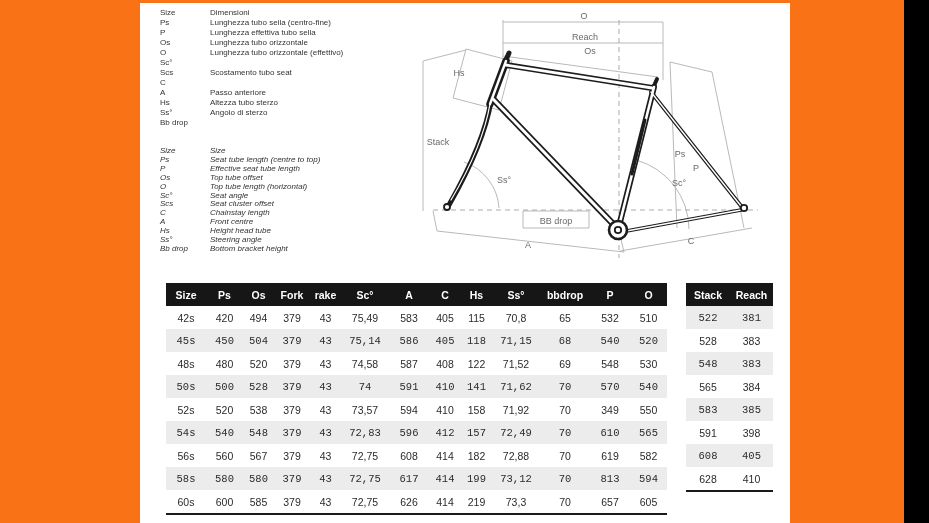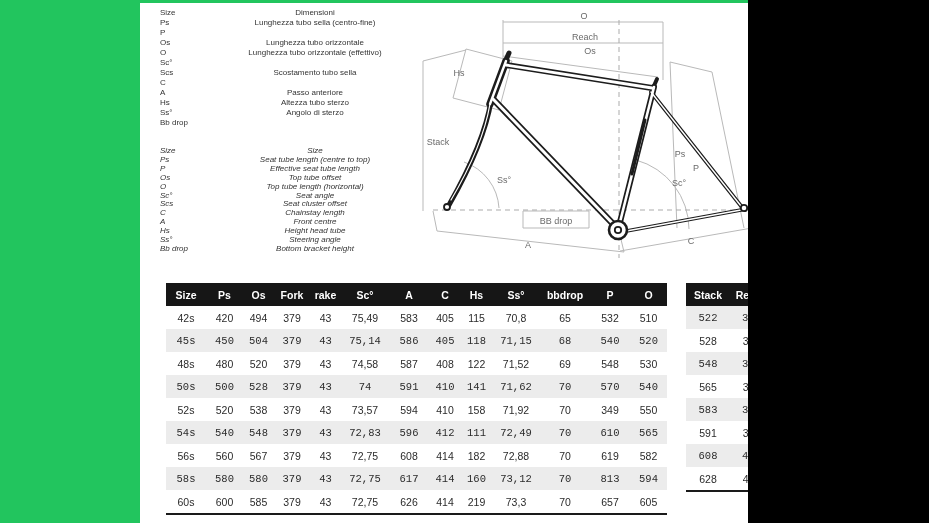--- a/index.html
+++ b/index.html
@@ -1,30 +1,30 @@
 <!DOCTYPE html>
 <html style="--header-bg: #161616; --row-alt: #ececec; --text: #2b2b2b; --construction: #b9b9b9; --frame: #1c1c1c; --label: #6a6a6a; --panel: #ffffff;"><head>
 <meta charset="utf-8">
 <style>
   :root{
     --header-bg:#161616; --row-alt:#ececec; --text:#2b2b2b;
     --construction:#b9b9b9; --frame:#1c1c1c; --label:#6a6a6a; --panel:#ffffff;
   }
   html,body{margin:0;padding:0;background:#000;}
-  #stage{position:relative;width:748px;height:523px;background:#22c55e;overflow:hidden;
+  #stage{position:relative;width:904px;height:523px;background:#f97316;overflow:hidden;
          font-family:"Liberation Sans",sans-serif;}
   #panel{position:absolute;left:140px;top:3px;width:650px;height:520px;background:var(--panel);}
 
   
   .legend{position:absolute;color:#333;font-size:8px;line-height:10px;}
   #legend-it{left:160px;top:8px;width:260px;}
   #legend-en{left:160px;top:147px;width:260px;font-style:italic;line-height:8.9px;}
   .leg-row{display:flex;}
   .leg-term{flex:0 0 50px;}
-  .leg-desc{flex:1;white-space:pre-line;text-align:center;}
+  .leg-desc{flex:1;white-space:pre-line;}
 
   
   .geo-table{position:absolute;top:283px;color:var(--text);font-size:10.5px;
              border-bottom:2px solid #1a1a1a;}
   #main-table{left:166px;width:501px;}
   #stack-table{left:686px;width:87px;}
   .t-row{display:grid;height:23px;align-items:center;}
   .cols-main{grid-template-columns:40px 37px 31px 36px 31px 48px 40px 32px 31px 48px 50px 40px 37px;}
   .cols-stack{grid-template-columns:44px 43px;}
   .t-row.head{background:var(--header-bg);color:#fff;font-weight:bold;}
@@ -49,35 +49,36 @@
       <div class="leg-row">
         <span class="leg-term">Size</span>
         <span class="leg-desc">Dimensioni</span>
       </div>
       <div class="leg-row">
         <span class="leg-term">Ps</span>
         <span class="leg-desc">Lunghezza tubo sella (centro-fine)</span>
       </div>
       <div class="leg-row">
         <span class="leg-term">P</span>
+        <span class="leg-desc">Lunghezza effettiva tubo sella</span>
       </div>
       <div class="leg-row">
         <span class="leg-term">Os</span>
         <span class="leg-desc">Lunghezza tubo orizzontale</span>
       </div>
       <div class="leg-row">
         <span class="leg-term">O</span>
         <span class="leg-desc">Lunghezza tubo orizzontale (effettivo)</span>
       </div>
       <div class="leg-row">
         <span class="leg-term">Sc°</span>
       </div>
       <div class="leg-row">
         <span class="leg-term">Scs</span>
-        <span class="leg-desc">Scostamento tubo sella</span>
+        <span class="leg-desc">Scostamento tubo seat</span>
       </div>
       <div class="leg-row">
         <span class="leg-term">C</span>
       </div>
       <div class="leg-row">
         <span class="leg-term">A</span>
         <span class="leg-desc">Passo anteriore</span>
       </div>
       <div class="leg-row">
         <span class="leg-term">Hs</span>
@@ -296,21 +297,21 @@
       </div>
       <div class="t-row cols-main alt">
         <div class="t-cell">54s</div>
         <div class="t-cell">540</div>
         <div class="t-cell">548</div>
         <div class="t-cell">379</div>
         <div class="t-cell">43</div>
         <div class="t-cell">72,83</div>
         <div class="t-cell">596</div>
         <div class="t-cell">412</div>
-        <div class="t-cell">111</div>
+        <div class="t-cell">157</div>
         <div class="t-cell">72,49</div>
         <div class="t-cell">70</div>
         <div class="t-cell">610</div>
         <div class="t-cell">565</div>
       </div>
       <div class="t-row cols-main">
         <div class="t-cell">56s</div>
         <div class="t-cell">560</div>
         <div class="t-cell">567</div>
         <div class="t-cell">379</div>
@@ -326,21 +327,21 @@
       </div>
       <div class="t-row cols-main alt">
         <div class="t-cell">58s</div>
         <div class="t-cell">580</div>
         <div class="t-cell">580</div>
         <div class="t-cell">379</div>
         <div class="t-cell">43</div>
         <div class="t-cell">72,75</div>
         <div class="t-cell">617</div>
         <div class="t-cell">414</div>
-        <div class="t-cell">160</div>
+        <div class="t-cell">199</div>
         <div class="t-cell">73,12</div>
         <div class="t-cell">70</div>
         <div class="t-cell">813</div>
         <div class="t-cell">594</div>
       </div>
       <div class="t-row cols-main">
         <div class="t-cell">60s</div>
         <div class="t-cell">600</div>
         <div class="t-cell">585</div>
         <div class="t-cell">379</div>

